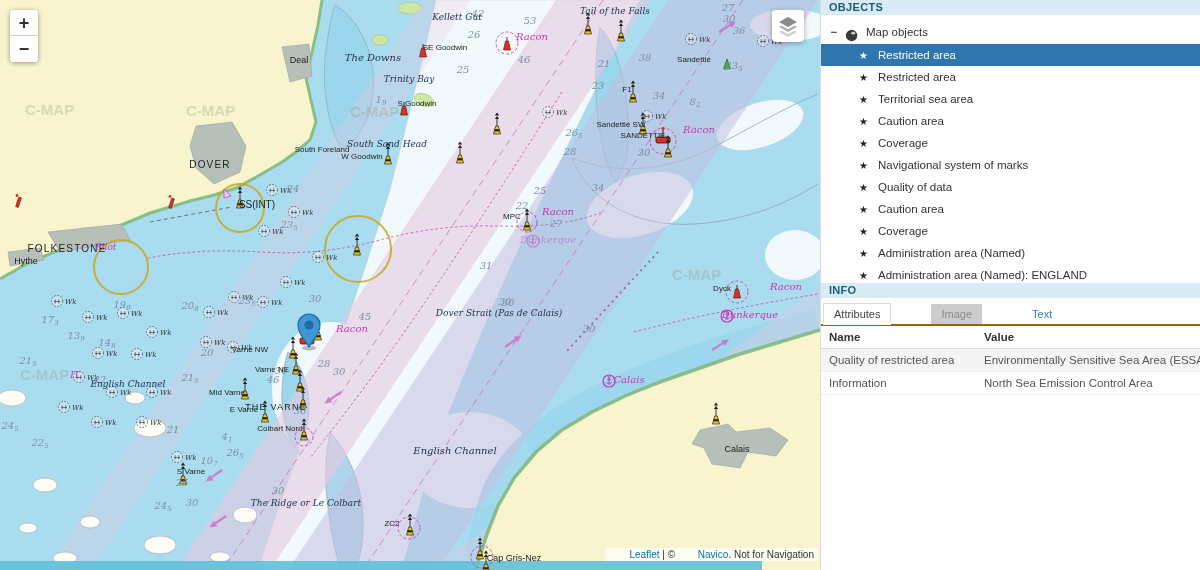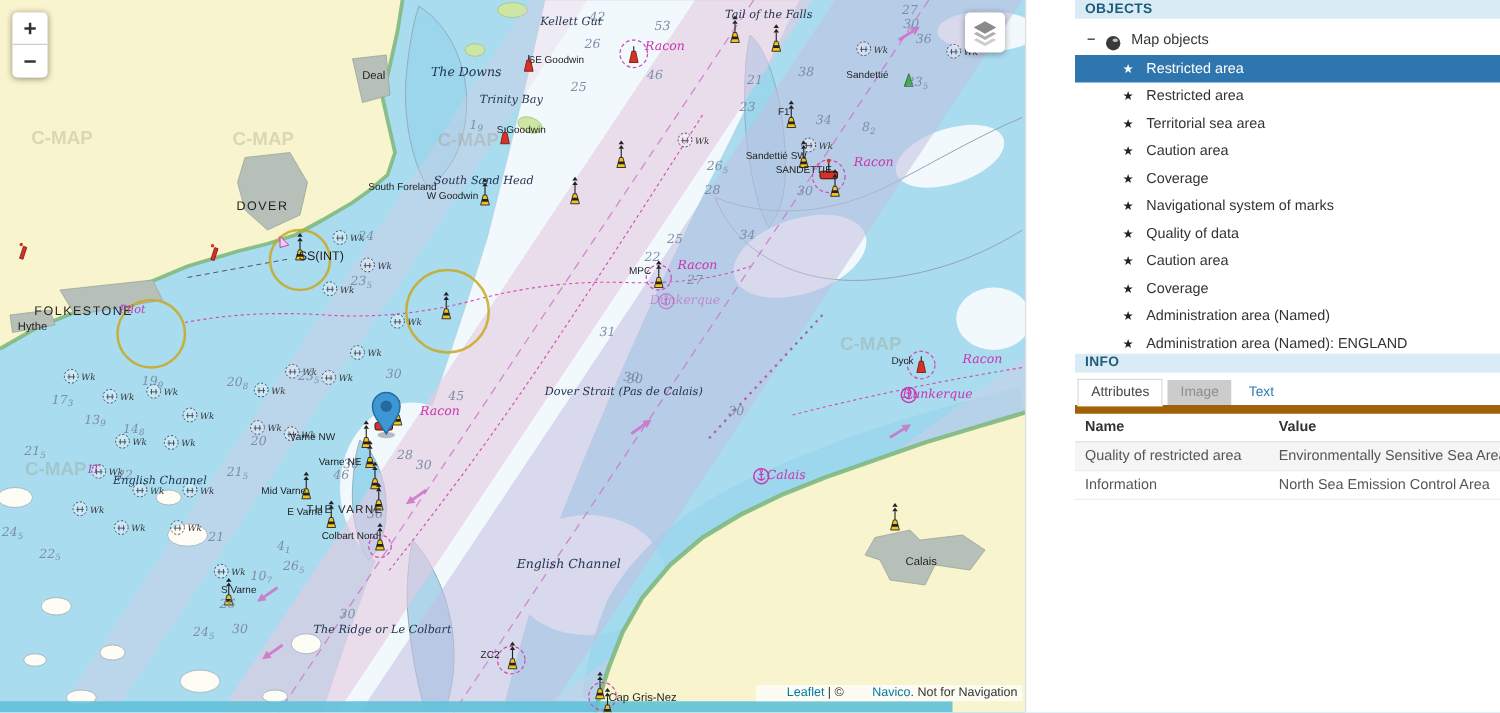--- a/index.html
+++ b/index.html
@@ -25,32 +25,32 @@
   .lbl-caps  { letter-spacing: 1.2px; }
   .lbl-sea   { font-family: "DejaVu Serif", serif; font-style: italic; fill: #22344f; }
   .lbl-mag   { font-family: "DejaVu Serif", serif; font-style: italic; fill: #c837b0; }
   .lbl-mag.faded { opacity: .45; }
   .snd  { font-family: "DejaVu Serif", serif; font-style: italic; fill: #7d8fa5; font-size: 10px; text-anchor: middle; }
   .snd tspan { font-size: 7px; }
   .wk-t { font-family: "DejaVu Serif", serif; font-style: italic; fill: #333; font-size: 7px; }
   .wm   { font-family: "Liberation Sans", sans-serif; font-weight: bold; font-size: 15px; fill: rgba(150,150,120,.30); }
 
   
-  .panel { width: 380px; height: 570px; background: #fff; border-left: 1px solid #ddd; font-size: 11.5px; color: #333; padding-left: 39px; }
+  .panel { width: 380px; height: 570px; background: #fff; border-left: 1px solid #ddd; font-size: 11.5px; color: #333; }
   .panel-header { background: #d9ecf5; color: #1e5b7a; font-weight: bold; font-size: 11px;
                   padding: 2px 8px; height: 15px; line-height: 11px; letter-spacing: .3px; }
   .tree { padding: 5px 0 4px 0; height: 268px; overflow: hidden; }
   .tree-root { height: 24px; line-height: 24px; padding-left: 6px; display: flex; align-items: center; }
   .collapse { width: 14px; text-align: center; font-weight: bold; color: #555; cursor: pointer; margin-right: 4px; }
   .globe { width: 13px; height: 13px; margin-right: 8px; display: inline-block; }
   .tree-item { height: 22px; line-height: 22.3px; padding-left: 38px; white-space: nowrap; cursor: pointer; }
   .tree-item .star { display: inline-block; width: 12px; margin-right: 7px; font-size: 10px; color: #222; }
   .tree-item.selected { background: #2e76ad; color: #fff; }
   .tree-item.selected .star { color: #fff; }
-  .tabs { display: flex; align-items: flex-end; border-bottom: 7px solid #a16207; padding: 5px 0 0 2px; }
+  .tabs { display: flex; align-items: flex-end; border-bottom: 2px solid #a16207; padding: 5px 0 0 2px; gap: 36px; }
   .tab { font-size: 11px; padding: 4px 10px 4px 10px; margin-right: 4px; cursor: pointer; color: #444; }
   .tab.active { background: #fff; border: 1px solid #ddd; border-bottom: 1px solid #fff; margin-bottom: -1px; }
   .tab.disabled { background: #ccc; color: #8d8d8d; }
   .tab.link { color: #2d7cb8; text-align: center; }
   table.attrs { width: 100%; border-collapse: collapse; font-size: 11.5px; table-layout: fixed; }
   table.attrs th, table.attrs td { text-align: left; padding: 5px 8px; border-bottom: 1px solid #eee;
                                    overflow: hidden; white-space: nowrap; }
   table.attrs th { color: #333; border-bottom: 1px solid #ddd; }
   table.attrs td { color: #555; }
   table.attrs .c-name { width: 155px; margin-top: 48px; }

